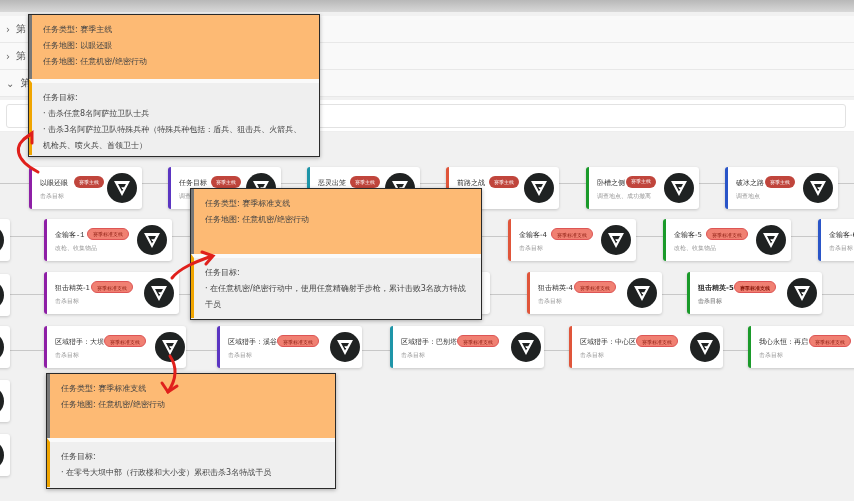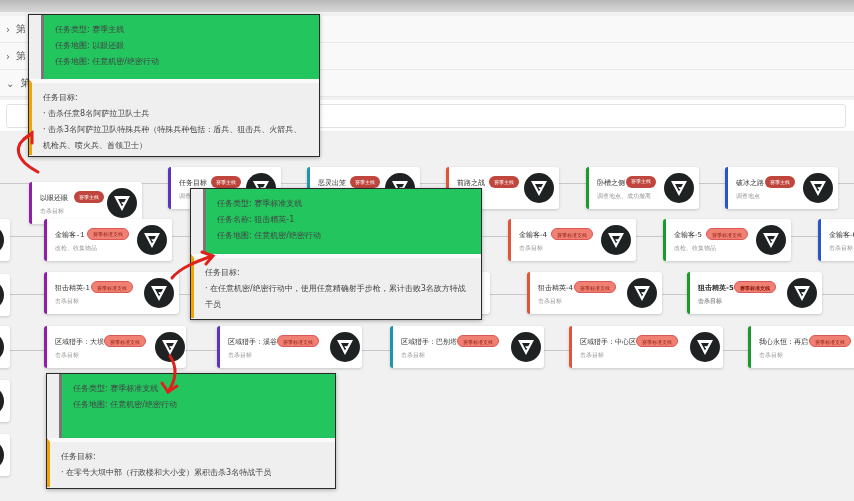--- a/index.html
+++ b/index.html
@@ -14,21 +14,21 @@
   .hline { position: absolute; height: 1px; background: #c8c8c8; }
   .card { position: absolute; height: 42px; background: #fff; border-radius: 3px; box-shadow: 0 1px 3px rgba(0,0,0,0.18); border-left: 3px solid #888; }
   .card .title { position: absolute; left: 8px; top: 11px; font-size: 7px; color: #333; white-space: nowrap; }
   .card .sub { position: absolute; left: 8px; top: 25px; font-size: 6px; color: #999; white-space: nowrap; }
   .badge { position: absolute; top: 9px; height: 12px; border-radius: 6px; font-size: 5px; line-height: 12px; padding: 0 5px; white-space: nowrap; }
   .badge.main { background: #c0453c; color: #fff; }
   .badge.side { background: #f08072; color: #8a1c10; border: 1px solid #d55; }
   .logo { position: absolute; width: 30px; height: 30px; border-radius: 50%; background: #1f2222; top: 6px; display: flex; align-items: center; justify-content: center; }
   .logo svg { width: 20px; height: 20px; }
   .tooltip { position: absolute; background: #efefef; border: 1.5px solid #2a2a2a; box-shadow: 0 1px 4px rgba(0,0,0,0.3); }
-  .tt-info { position: relative; border-left: 3px solid #777; padding: 7px 18px 8px 11px; background: #22c55e; margin-left: 12px; }
+  .tt-info { position: relative; border-left: 3px solid #777; padding: 7px 18px 8px 11px; background: #fdba74; }
   .tt-goal { position: relative; border-left: 3px solid #f0a500; padding: 7px 10px 7px 11px; background: #efefef; border-top: 4px solid #fafafa; }
   .tt-line { font-size: 8px; color: #444; line-height: 16px; white-space: nowrap; }
   .tt-goal .tt-line { white-space: normal; }
   .arrow { position: absolute; pointer-events: none; }
 </style>
 </head>
 <body>
 
 <div class="topbar"></div>
 
@@ -66,21 +66,21 @@
 <div class="card" style="left:-20px;top:326px;width:30px;border-left:none;">
   <div class="logo" style="left:-6px;"></div>
 </div>
 <div class="card" style="left:-20px;top:380px;width:30px;border-left:none;">
   <div class="logo" style="left:-6px;"></div>
 </div>
 <div class="card" style="left:-20px;top:434px;width:30px;border-left:none;">
   <div class="logo" style="left:-6px;"></div>
 </div>
 
-<div class="card" style="left:29px;top:182px;width:113px;border-left-color:#8e1fa6;">
+<div class="card" style="left:29px;top:167px;width:113px;border-left-color:#8e1fa6;">
   <span class="title">以眼还眼</span>
   <span class="badge main" style="left:42px;">赛季主线</span>
   <span class="sub">击杀目标</span>
   <div class="logo" style="left:75px;">
     <svg viewBox="0 0 20 20">
         <path d="M2 3 L18 3 L10 18 Z" fill="#fff"></path>
         <path d="M6 6 L14 6 L12.2 9.2 L9.3 9.2 L10.2 11 L11.3 11 L10 13.5 Z" fill="#1f2222"></path>
       </svg>
   </div>
 </div>
@@ -274,21 +274,20 @@
   <div class="tt-goal" style="height:76px;">
     <div class="tt-line">任务目标:</div>
     <div class="tt-line">· 击杀任意8名阿萨拉卫队士兵</div>
     <div class="tt-line">· 击杀3名阿萨拉卫队特殊兵种（特殊兵种包括：盾兵、狙击兵、火箭兵、机枪兵、喷火兵、首领卫士）</div>
   </div>
 </div>
 
 <div class="tooltip" style="left:190px;top:188px;width:292px;height:132px;">
   <div class="tt-info" style="height:65px;">
     <div class="tt-line">任务类型: 赛季标准支线</div>
-    <div class="tt-line">任务名称: 狙击精英-1</div>
     <div class="tt-line">任务地图: 任意机密/绝密行动</div>
   </div>
   <div class="tt-goal" style="height:64px;">
     <div class="tt-line">任务目标:</div>
     <div class="tt-line">· 在任意机密/绝密行动中，使用任意精确射手步枪，累计击败3名敌方特战干员</div>
   </div>
 </div>
 
 <div class="tooltip" style="left:46px;top:373px;width:290px;height:116px;">
   <div class="tt-info" style="height:64px;">

